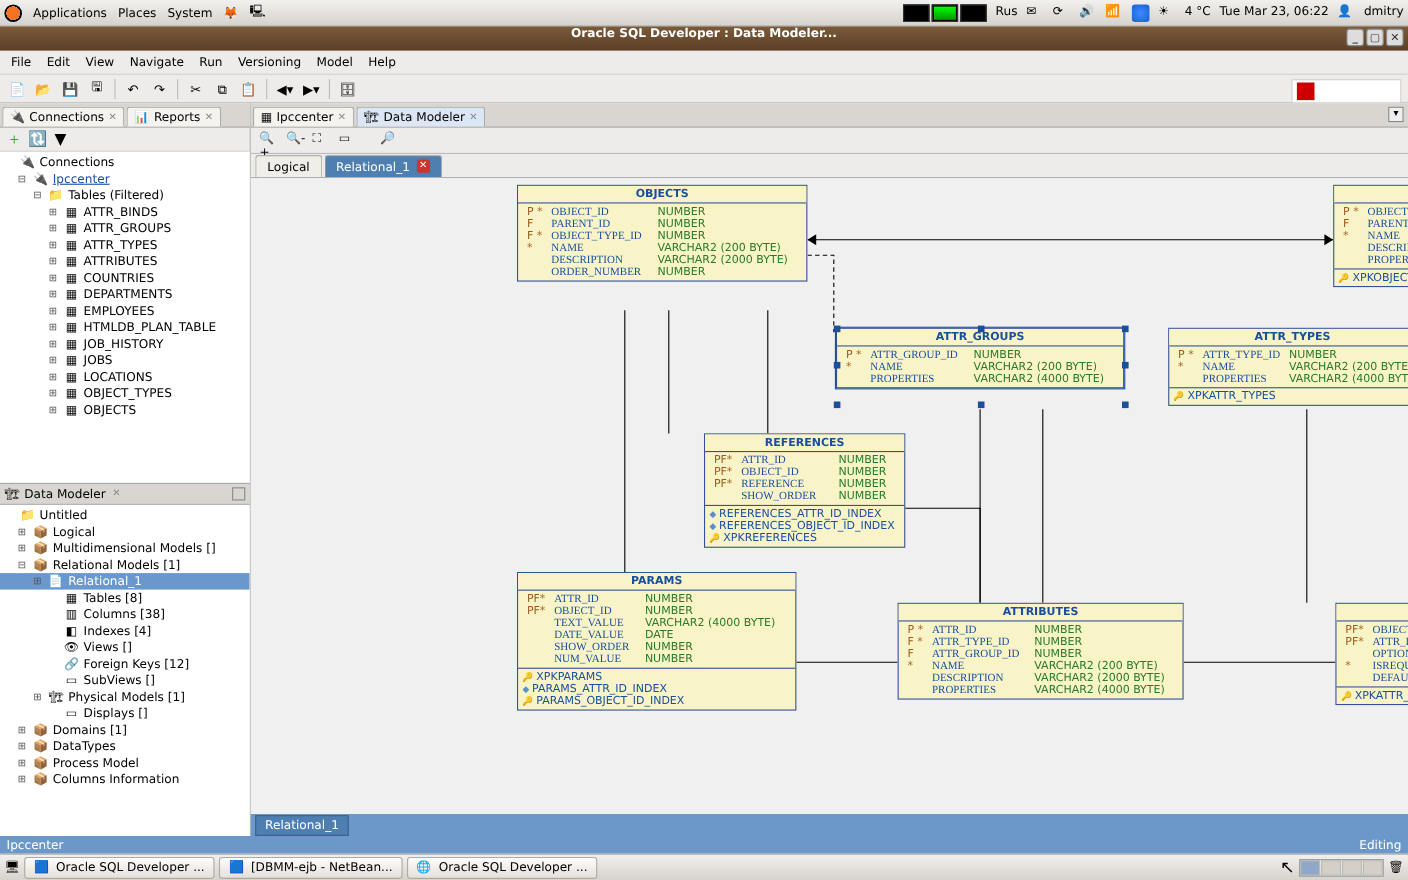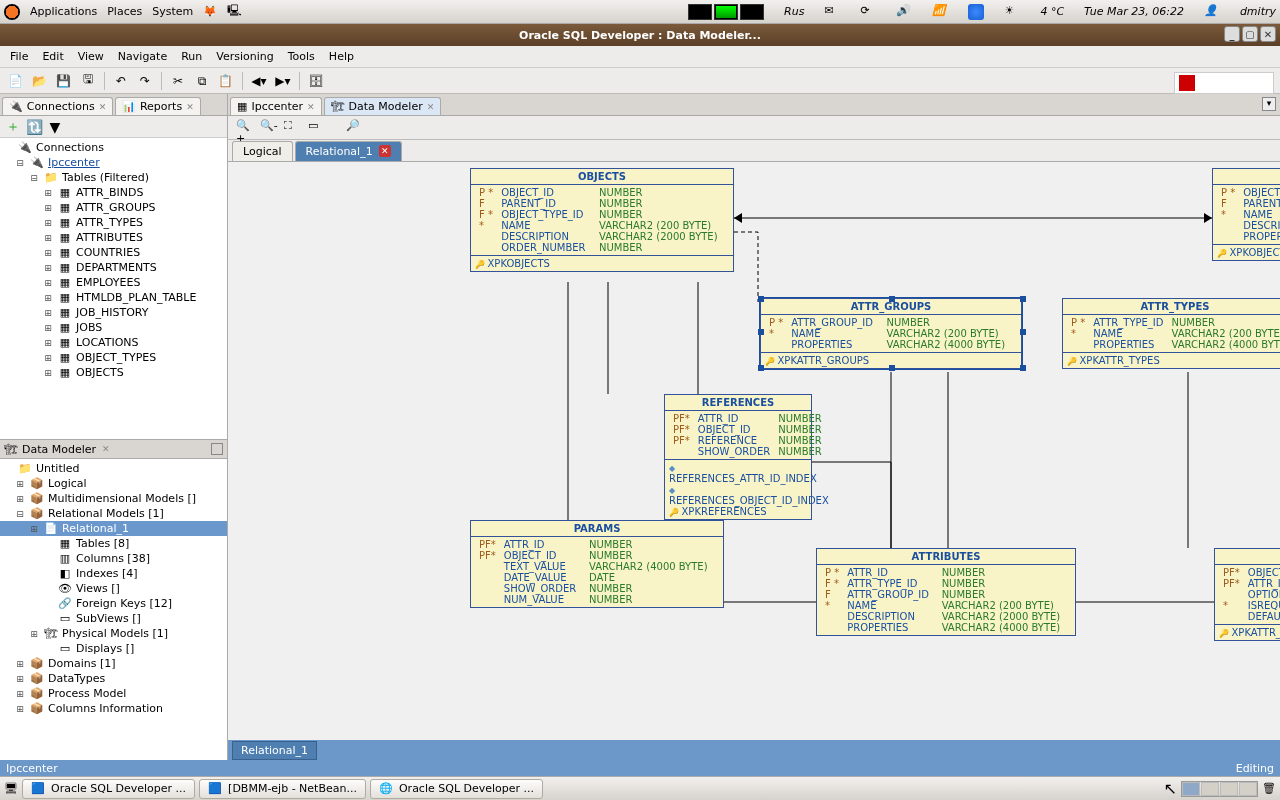--- a/index.html
+++ b/index.html
@@ -3,29 +3,29 @@
 <meta charset="utf-8">
 <style>
 * { box-sizing: border-box; margin: 0; padding: 0; font-family: "DejaVu Sans", sans-serif; }
 body { width: 1280px; height: 800px; background: #edeceb; overflow: hidden; font-size: 11px; }
 
 
 .gnome-panel { height: 24px; background: linear-gradient(#f2f0ee,#d6d2cc); border-bottom:1px solid #aaa; display:flex; align-items:center; padding:0 4px; gap:10px; }
 .gnome-panel .ubuntu { width:16px; height:16px; border-radius:50%; background: radial-gradient(circle at 50% 50%, #f47421 55%, #000 56%); }
 .gnome-panel .menu-item { cursor:default; }
 .gnome-panel .spacer { flex:1; }
-.gnome-panel .tray { display:flex; align-items:center; gap:20px;font-style:italic; }
+.gnome-panel .tray { display:flex; align-items:flex-start; gap:8px; }
 .tray .sysmon { display:flex; gap:2px; }
 .tray .sysmon div { width:24px; height:16px; background:#000; border:1px solid #333; position:relative; }
 .tray .sysmon div.green::after{content:"";position:absolute;inset:1px;background:linear-gradient(#0f0,#090);}
 .tray .ico { width:16px; height:16px; display:inline-block; }
 .tray .bt { background: radial-gradient(circle,#3b8bff,#1a5fd0); border-radius:3px; }
 
 
-.win-title { height:22px; background: linear-gradient(#7a5a3a,#5b3f27); color:#fff; display:flex; align-items:center; justify-content:center; position:relative; font-weight:bold; }
+.win-title { height:22px; background: linear-gradient(#7a5a3a,#5b3f27); color:#fff; display:flex; justify-content:center; position:relative; font-weight:bold; }
 .win-title .btns { position:absolute; right:4px; top:2px; display:flex; gap:2px; }
 .win-title .btns span { width:16px; height:16px; background:#ddd; border:1px solid #888; border-radius:3px; display:flex; align-items:center; justify-content:center; font-size:10px; color:#333; }
 
 
 .menubar { height:22px; background:#edeceb; display:flex; align-items:center; gap:14px; padding:0 10px; border-bottom:1px solid #ccc; }
 .menubar span { cursor:default; }
 
 
 .toolbar { height:26px; background:#edeceb; display:flex; align-items:center; gap:4px; padding:0 6px; border-bottom:1px solid #bbb; }
 .toolbar .tbtn { width:20px; height:20px; border:1px solid transparent; border-radius:2px; display:flex; align-items:center; justify-content:center; font-size:12px; }
@@ -72,21 +72,21 @@
 
 
 .entity{position:absolute;background:#f8f4c8;border:1px solid #32529b;font-size:10px;}
 .entity.sel{outline:1px solid #1a4fa0;}
 .entity.sel .hnd{position:absolute;width:6px;height:6px;background:#1a4fa0;}
 .entity .title{background:#f8f4c8;color:#1a4fa0;font-weight:bold;text-align:center;padding:2px 0;border-bottom:1px solid #32529b;}
 .entity .cols{padding:2px 4px;}
 .entity .cols table{border-collapse:collapse;width:100%;}
 .entity .cols td{padding:0 4px;white-space:nowrap;}
 .entity .cols td.k{color:#a05a1a;width:18px;}
-.entity .cols td.n{color:#1a4fa0;}
+.entity .cols td.n{color:#1a4fa0;font-family:Liberation Serif, serif;}
 .entity .cols td.t{color:#2a7a2a;}
 .entity .idx{border-top:1px solid #32529b;padding:2px 4px;color:#1a4fa0;}
 .entity .idx div::before{content:"◆ ";color:#5a8fc8;font-size:8px;}
 .entity .idx div.key::before{content:"🔑 ";font-size:8px;}
 
 svg.links{position:absolute;inset:0;pointer-events:none;}
 
 
 .bottom-tabs{height:20px;background:#6b98c8;display:flex;align-items:center;padding:0 4px;}
 .bottom-tabs .btab{background:#4e7fb0;color:#fff;padding:2px 8px;border:1px solid #3a6090;font-size:11px;}
@@ -144,21 +144,21 @@
   </div>
 </div>
 
 <div class="menubar">
   <span>File</span>
   <span>Edit</span>
   <span>View</span>
   <span>Navigate</span>
   <span>Run</span>
   <span>Versioning</span>
-  <span>Tools</span>
+  <span>Model</span>
   <span>Help</span>
 </div>
 
 <div class="toolbar">
   <span class="tbtn">📄</span>
   <span class="tbtn">📂</span>
   <span class="tbtn">💾</span>
   <span class="tbtn">🖫</span>
   <span class="sep"></span>
   <span class="tbtn">↶</span>
@@ -458,23 +458,20 @@
                   <td class="t">VARCHAR2 (2000 BYTE)</td>
                 </tr>
                 <tr>
                   <td class="k"></td>
                   <td class="n">ORDER_NUMBER</td>
                   <td class="t">NUMBER</td>
                 </tr>
               </tbody>
             </table>
           </div>
-          <div class="idx">
-            <div class="key">XPKOBJECTS</div>
-          </div>
         </div>
         <div class="entity" style="left: 984px; top: 6px; width: 268px;">
           <div class="title">OBJECT_TYPES</div>
           <div class="cols">
             <table>
               <tbody>
                 <tr>
                   <td class="k">P *</td>
                   <td class="n">OBJECT_TYPE_ID</td>
                 </tr>
@@ -516,23 +513,20 @@
                   <td class="n">NAME</td>
                   <td class="t">VARCHAR2 (200 BYTE)</td>
                 </tr>
                 <tr>
                   <td class="k"></td>
                   <td class="n">PROPERTIES</td>
                   <td class="t">VARCHAR2 (4000 BYTE)</td>
                 </tr>
               </tbody>
             </table>
-          </div>
-          <div class="idx">
-            <div class="key">XPKATTR_GROUPS</div>
           </div>
           <div class="hnd" style="left: -3px; top: -3px;"></div>
           <div class="hnd" style="left: 128px; top: -3px;"></div>
           <div class="hnd" style="left: 259px; top: -3px;"></div>
           <div class="hnd" style="left: -3px; top: 30px;"></div>
           <div class="hnd" style="left: 259px; top: 30px;"></div>
           <div class="hnd" style="left: -3px; top: 66px;"></div>
           <div class="hnd" style="left: 128px; top: 66px;"></div>
           <div class="hnd" style="left: 259px; top: 66px;"></div>
         </div>
@@ -556,21 +550,21 @@
                   <td class="n">PROPERTIES</td>
                   <td class="t">VARCHAR2 (4000 BYTE)</td>
                 </tr>
               </tbody>
             </table>
           </div>
           <div class="idx">
             <div class="key">XPKATTR_TYPES</div>
           </div>
         </div>
-        <div class="entity" style="left: 412px; top: 232px; width: 148px; margin-left: 24px;">
+        <div class="entity" style="left: 412px; top: 232px; width: 183px;">
           <div class="title">REFERENCES</div>
           <div class="cols">
             <table>
               <tbody>
                 <tr>
                   <td class="k">PF*</td>
                   <td class="n">ATTR_ID</td>
                   <td class="t">NUMBER</td>
                 </tr>
                 <tr>
@@ -627,20 +621,25 @@
                   <td class="n">SHOW_ORDER</td>
                   <td class="t">NUMBER</td>
                 </tr>
                 <tr>
                   <td class="k"></td>
                   <td class="n">NUM_VALUE</td>
                   <td class="t">NUMBER</td>
                 </tr>
               </tbody>
             </table>
+          </div>
+          <div class="idx">
+            <div class="key">XPKPARAMS</div>
+            <div class="">PARAMS_ATTR_ID_INDEX</div>
+            <div class="key">PARAMS_OBJECT_ID_INDEX</div>
           </div>
         </div>
         <div class="entity" style="left: 588px; top: 386px; width: 260px;">
           <div class="title">ATTRIBUTES</div>
           <div class="cols">
             <table>
               <tbody>
                 <tr>
                   <td class="k">P *</td>
                   <td class="n">ATTR_ID</td>

